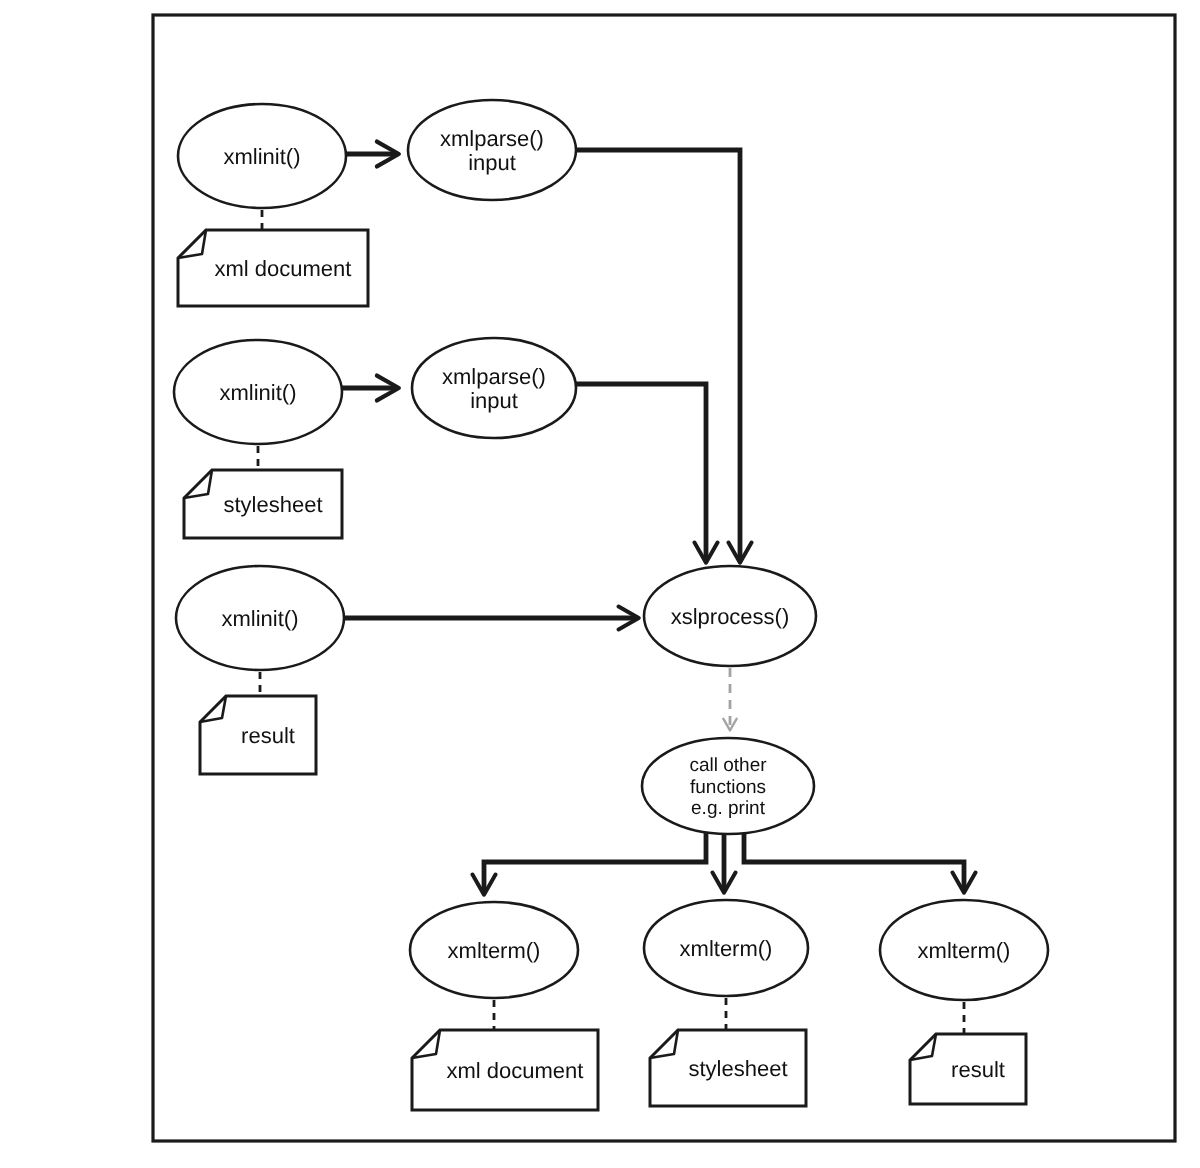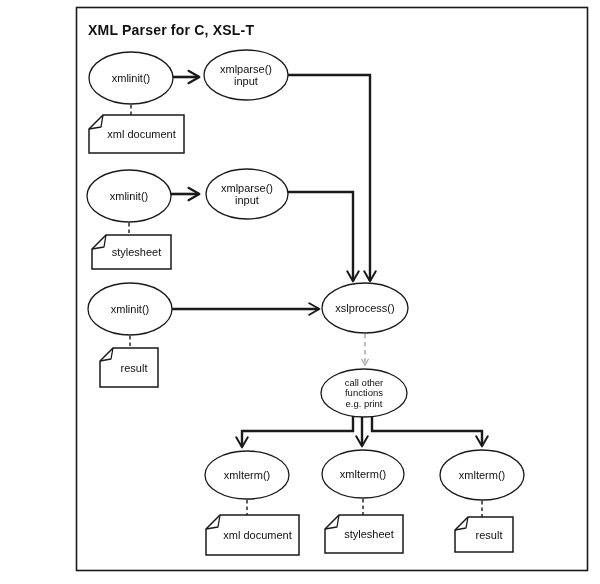--- a/index.html
+++ b/index.html
@@ -124,14 +124,13 @@
         <path d="M339,515 L403,515 L403,553 L325,553 L325,529 Z" fill="#ffffff" stroke="#1a1a1a" stroke-width="1.5"></path>
         <path d="M339,515 L337,527 L325,529" fill="none" stroke="#1a1a1a" stroke-width="1.3" stroke-linejoin="round"></path>
         <text x="369" y="538" text-anchor="middle" fill="#111111" font-family="&quot;Liberation Sans&quot;, sans-serif" font-size="11">stylesheet</text>
       </g>
       <g>
         <path d="M468,517 L513,517 L513,552 L455,552 L455,530 Z" fill="#ffffff" stroke="#1a1a1a" stroke-width="1.5"></path>
         <path d="M468,517 L466,528 L455,530" fill="none" stroke="#1a1a1a" stroke-width="1.3" stroke-linejoin="round"></path>
         <text x="489" y="538.5" text-anchor="middle" fill="#111111" font-family="&quot;Liberation Sans&quot;, sans-serif" font-size="11">result</text>
       </g>
     </svg>
-  <div class="diagram-title">XML Parser for C, XSL-T</div>
 </div>
 
 </body></html>

